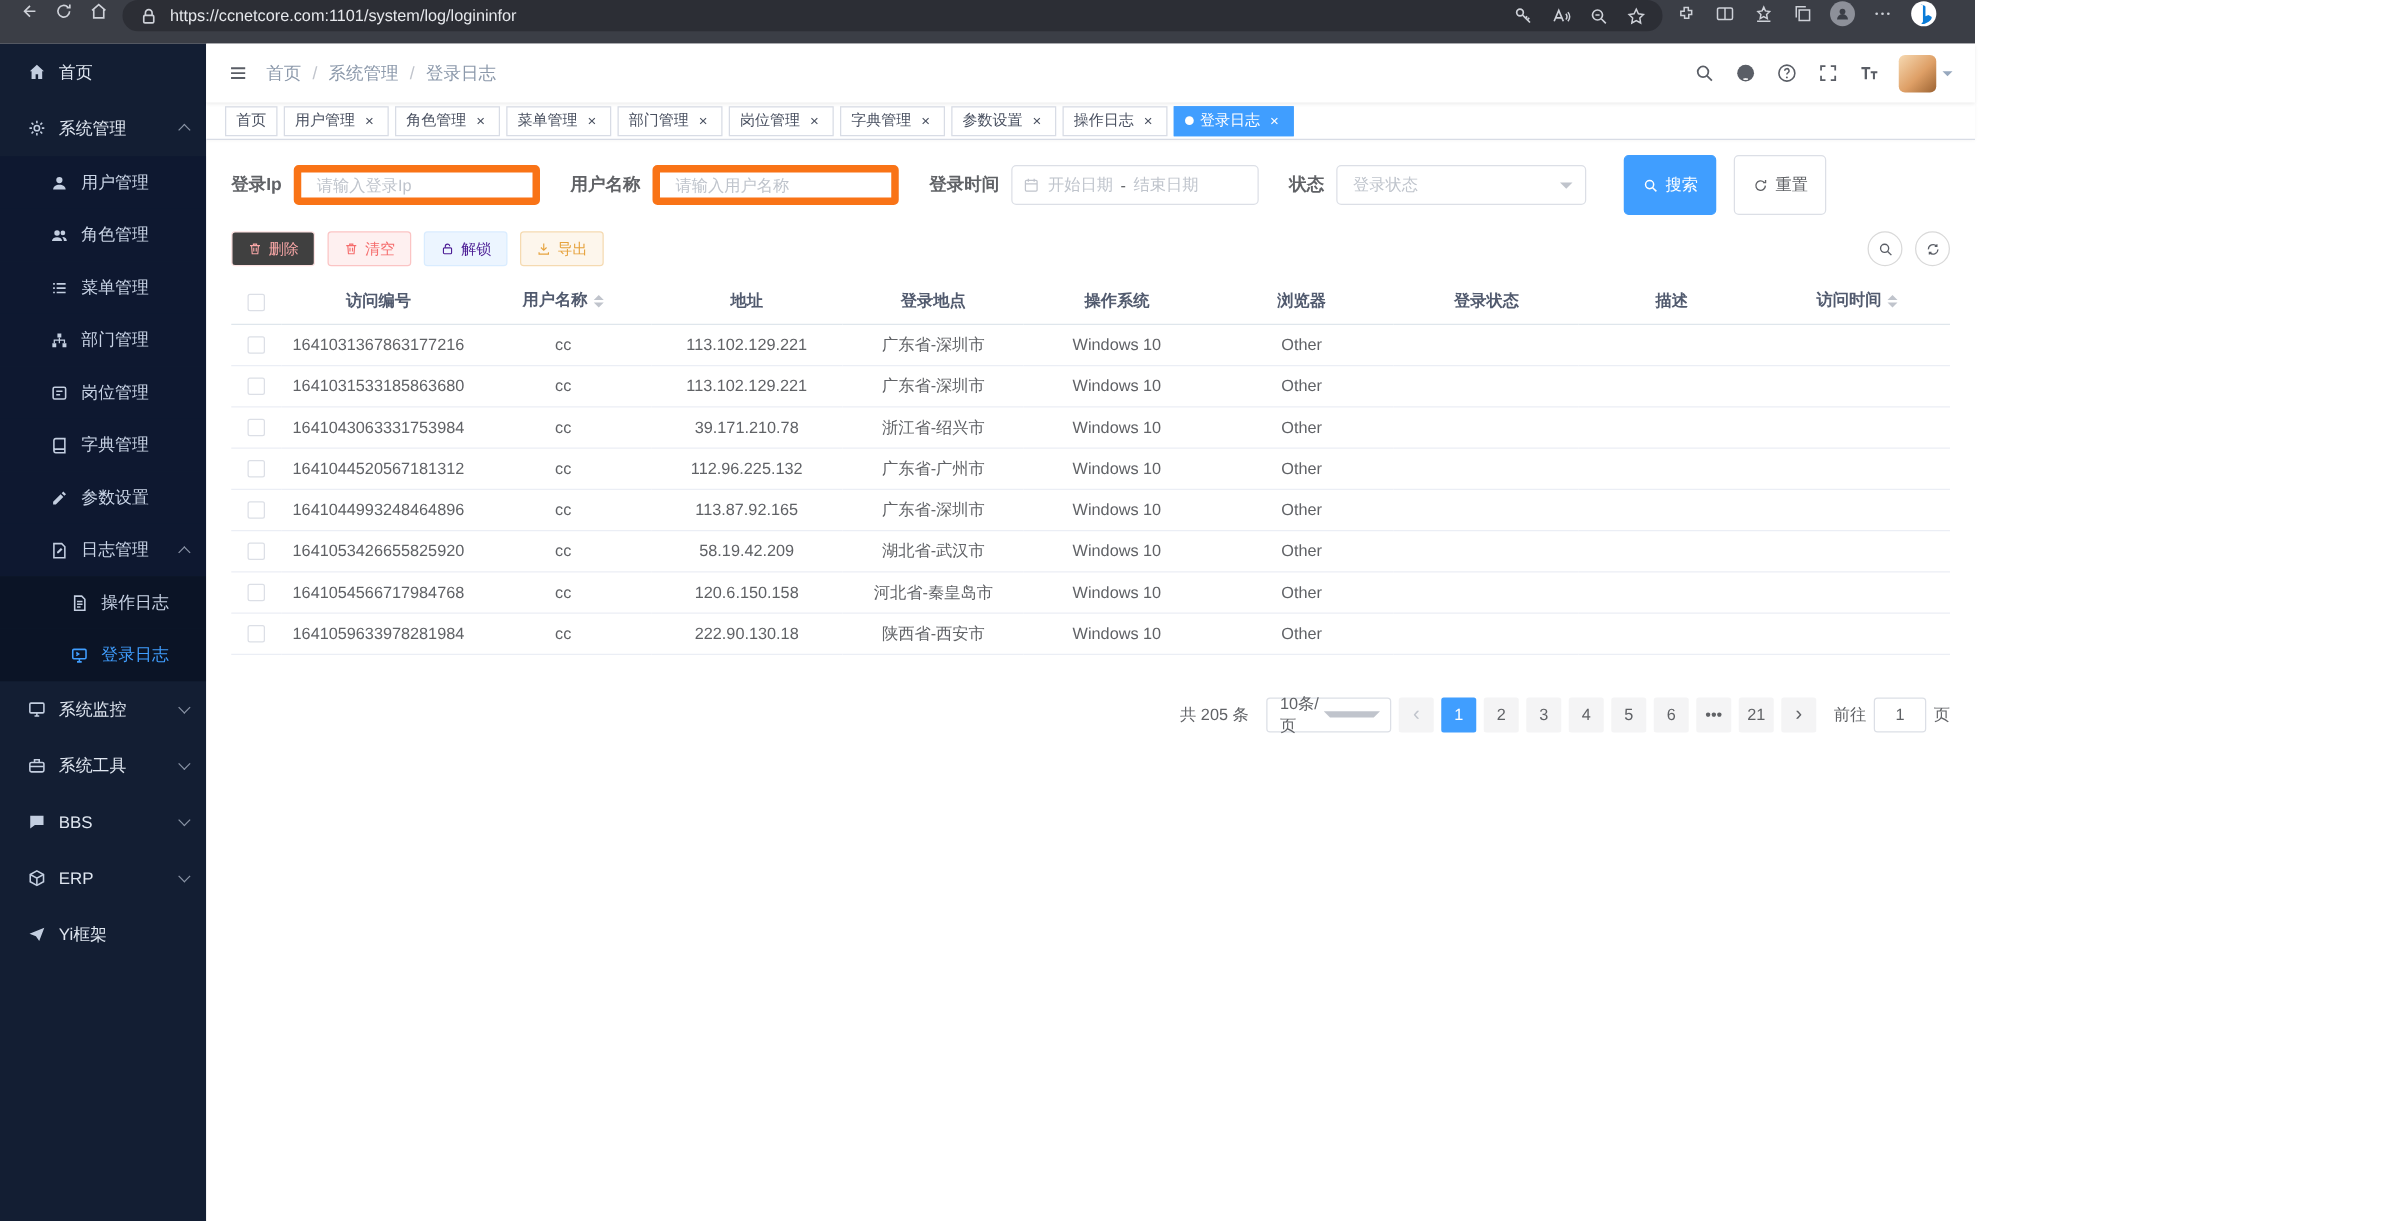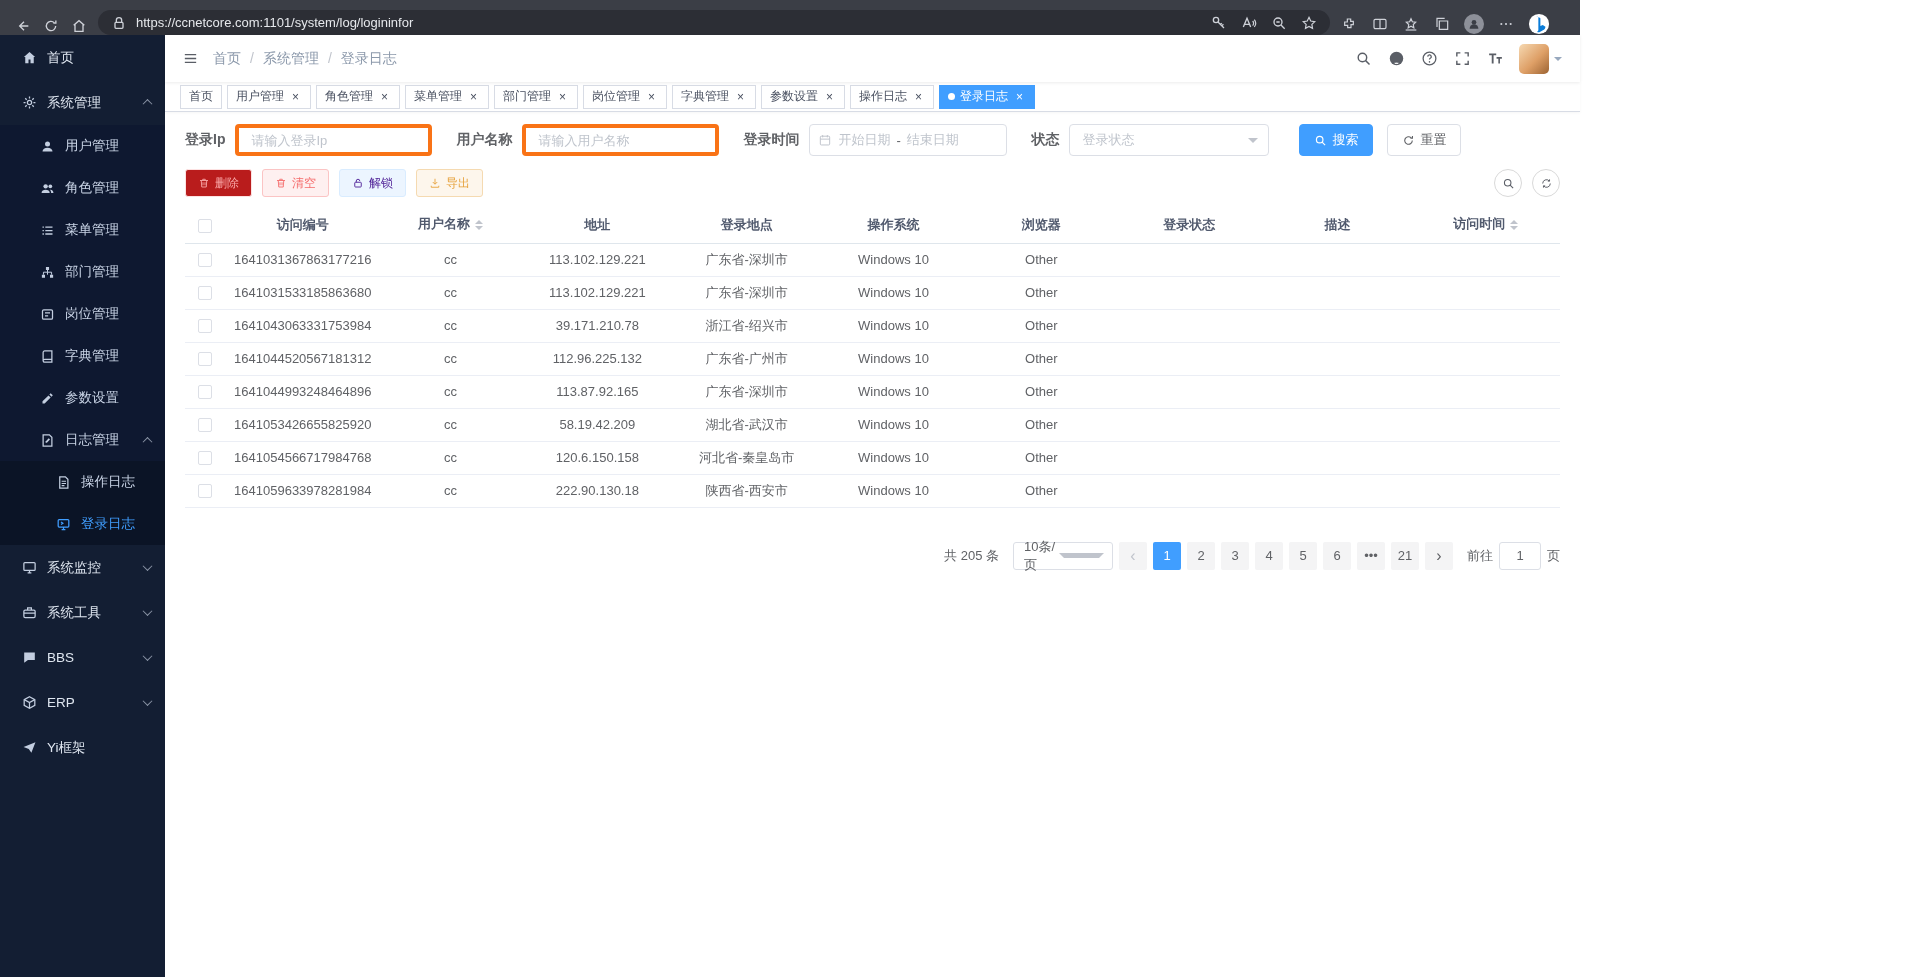--- a/index.html
+++ b/index.html
@@ -1,21 +1,21 @@
 <!DOCTYPE html>
 <html style="--accent: #409eff; --sidebar-bg: #131e33; --sidebar-sub-bg: #0e1830; --sidebar-subsub-bg: #0b1426; --logo-green: #35b57c; --danger: #f56c6c; --warning: #e6a23c;"><head>
 <meta charset="utf-8">
 <style>
   * { box-sizing: border-box; margin: 0; padding: 0; }
   html,body { width:1914px; height:977px; background:#fff; overflow:hidden;
     font-family:"Liberation Sans","DejaVu Sans",sans-serif; }
   .window { width:1580px; height:977px; display:flex; flex-direction:column; background:#fff; }
 
   
-  .chrome { height:35px; background:#3b3e46; display:flex; align-items:flex-end; padding:0 30px 0 14px; gap:10px; flex:none; }
+  .chrome { height:35px; background:#3b3e46; display:flex; align-items:flex-start; padding:0 30px 0 14px; gap:10px; flex:none; }
   .cicon { width:18px; height:18px; color:#ced1d8; display:inline-flex; align-items:center; justify-content:center; cursor:pointer; flex:none; }
   .cicon svg { width:16px; height:16px; }
   .addr { flex:1; height:25px; background:#2c2e35; border-radius:13px; display:flex; align-items:center; padding:0 12px; gap:8px; min-width:0; }
   .addr .url { flex:1; font-size:13px; color:#e6e8ec; white-space:nowrap; overflow:hidden; }
   .addr-right { display:flex; gap:12px; align-items:center; }
   .chrome-right { display:flex; gap:13px; align-items:center; }
   .chrome-avatar { width:20px; height:20px; border-radius:50%; background:#8d9099; display:inline-flex; align-items:center; justify-content:center; color:#3b3e46; }
   .copilot { width:22px; height:22px; }
 
   
@@ -58,38 +58,38 @@
   .tag.active { background:var(--accent,#409eff); border-color:var(--accent,#409eff); color:#fff; }
   .tab-close { display:inline-flex; width:13px; height:13px; border-radius:50%; align-items:center; justify-content:center; font-size:12px; line-height:1; }
   .tab-close::before { content:"×"; }
 
   
   .content { flex:1; padding:12px 20px 20px 20px; overflow:hidden; }
 
   .filters { display:flex; align-items:center; flex-wrap:nowrap; }
   .fgroup { display:flex; align-items:center; margin-right:24px; }
   .flabel { font-size:14px; font-weight:700; color:#606266; margin-right:10px; white-space:nowrap; }
-  .finput { width:197px; height:32px; border:4px solid #f97316; border-radius:4px; padding:0 12px; font-size:13px; color:#606266; outline:none; font-family:inherit; }
+  .finput { width:197px; height:32px; border:6px solid #f97316; border-radius:4px; padding:0 12px; font-size:13px; color:#606266; outline:none; font-family:inherit; }
   .finput::placeholder { color:#bfc4cc; }
   .fselect { width:200px; height:32px; border:1px solid #dcdfe6; border-radius:4px; padding:0 10px 0 12px; font-size:13px; color:#bfc4cc; display:flex; align-items:center; cursor:pointer; }
   .fselect .ph { flex:1; }
   .sel-caret { width:0; height:0; border:5px solid transparent; border-top-color:#c0c4cc; margin-top:5px; }
   .daterange { width:198px; height:32px; border:1px solid #dcdfe6; border-radius:4px; display:flex; align-items:center; padding:0 8px; gap:6px; cursor:pointer; }
   .daterange svg { width:14px; height:14px; color:#c0c4cc; flex:none; }
   .dph { font-size:13px; color:#bfc4cc; white-space:nowrap; }
   .dsep { font-size:13px; color:#606266; }
-  .btn { display:inline-flex; align-items:center; gap:5px; border:1px solid #dcdfe6; background:#fff; color:#606266; border-radius:4px; height:32px; padding:0 14px; font-size:13px; cursor:pointer; font-family:inherit; white-space:nowrap; }
+  .btn { display:inline-flex; align-items:center; gap:5px; border:1px solid #dcdfe6; background:#fff; color:#606266; border-radius:4px; height:48px; padding:0 14px; font-size:13px; cursor:pointer; font-family:inherit; white-space:nowrap; }
   .btn svg { width:13px; height:13px; }
   .btn-primary { background:var(--accent,#409eff); border-color:var(--accent,#409eff); color:#fff; }
   .fbuttons { display:flex; gap:14px; margin-left:6px; }
 
   .toolbar { display:flex; align-items:center; gap:10px; margin-top:13px; }
   .sbtn { display:inline-flex; align-items:center; gap:5px; height:28px; padding:0 12px; font-size:12px; border-radius:3px; border:1px solid; cursor:pointer; font-family:inherit; background:#fff; }
   .sbtn svg { width:12px; height:12px; }
-  .sbtn-danger-dis { color:#f9a7a7; background:#b91c1c; border-color:#fde2e2; cursor:not-allowed; }
+  .sbtn-danger-dis { color:#f9a7a7; background:#404040; border-color:#fde2e2; cursor:not-allowed; }
   .sbtn-danger { color:var(--danger,#f56c6c); background:#fef0f0; border-color:#fbc4c4; }
   .sbtn-primary-dis { color:#4c1d95; background:#ecf5ff; border-color:#d9ecff; cursor:not-allowed; }
   .sbtn-warning { color:var(--warning,#e6a23c); background:#fdf6ec; border-color:#f5dab1; }
   .toolbar-right { margin-left:auto; display:flex; gap:10px; }
   .circle-btn { width:28px; height:28px; border-radius:50%; border:1px solid #d9d9d9; background:#fff; color:#5a5e66; display:inline-flex; align-items:center; justify-content:center; cursor:pointer; }
   .circle-btn svg { width:13px; height:13px; }
 
   
   table { width:100%; border-collapse:collapse; table-layout:fixed; margin-top:10px; }
   th { height:36px; font-size:13px; font-weight:700; color:#515a6e; text-align:center; border-bottom:1px solid #dfe6ec; padding:0 4px; white-space:nowrap; }

